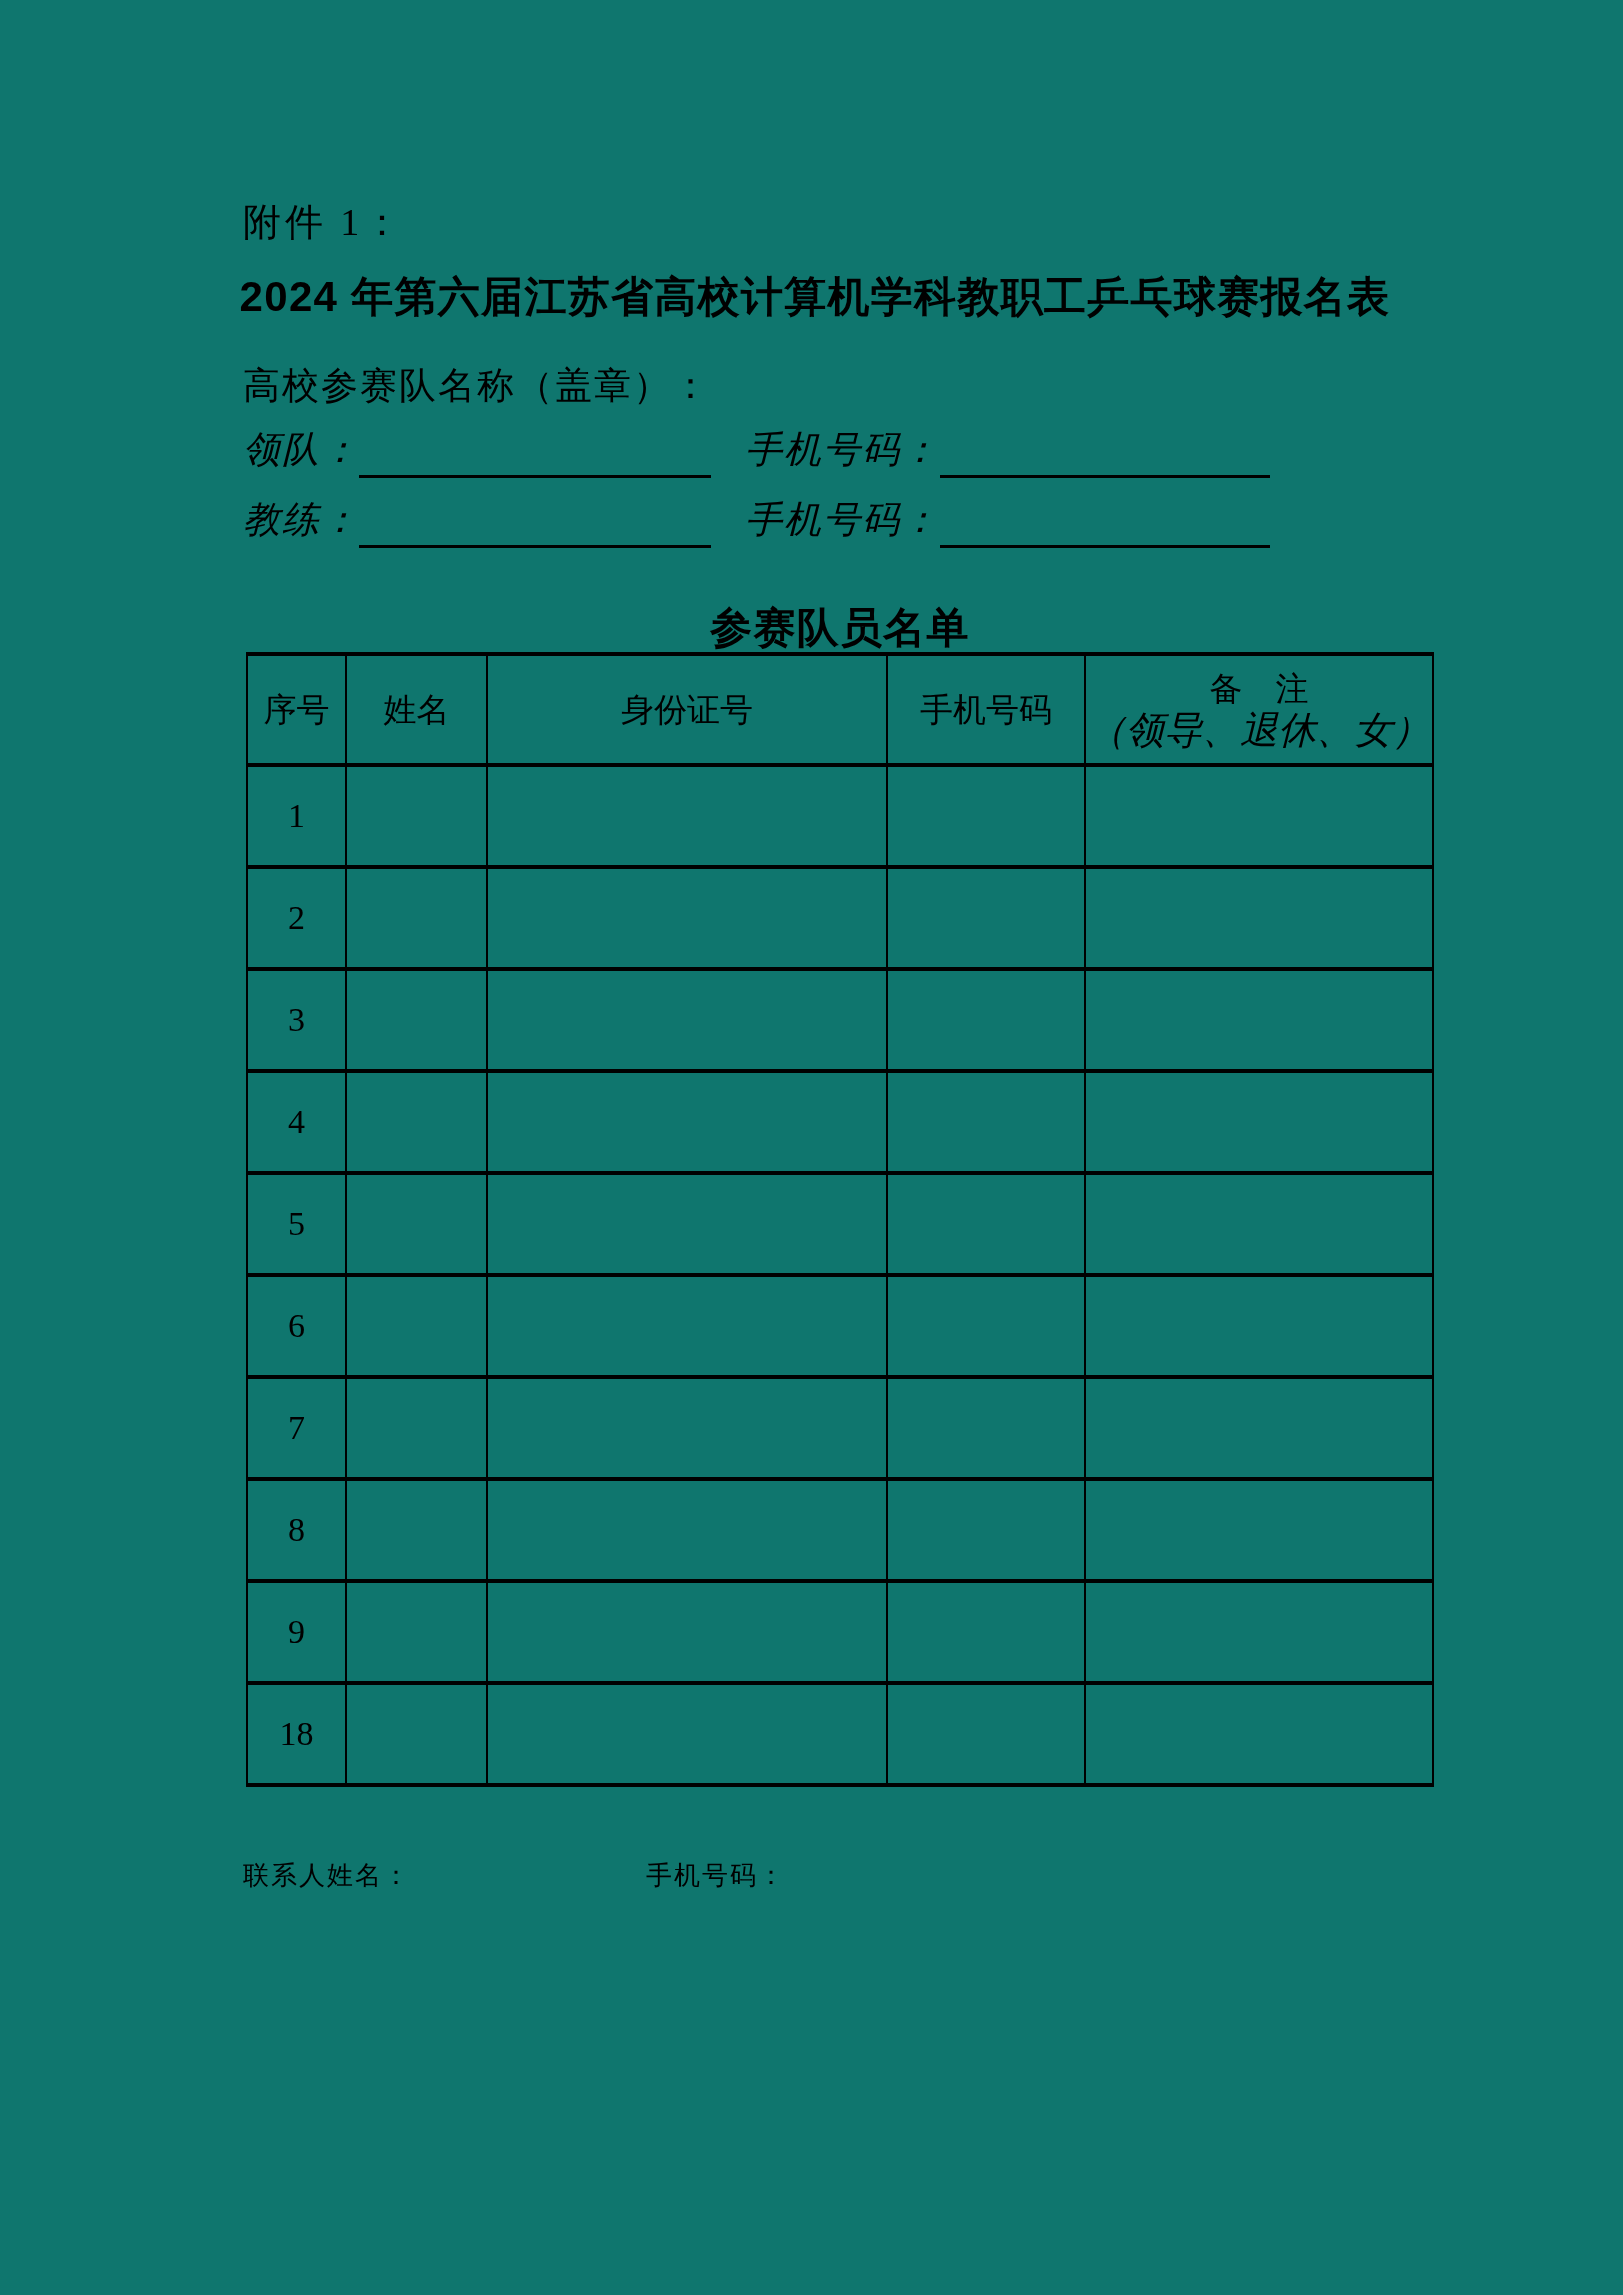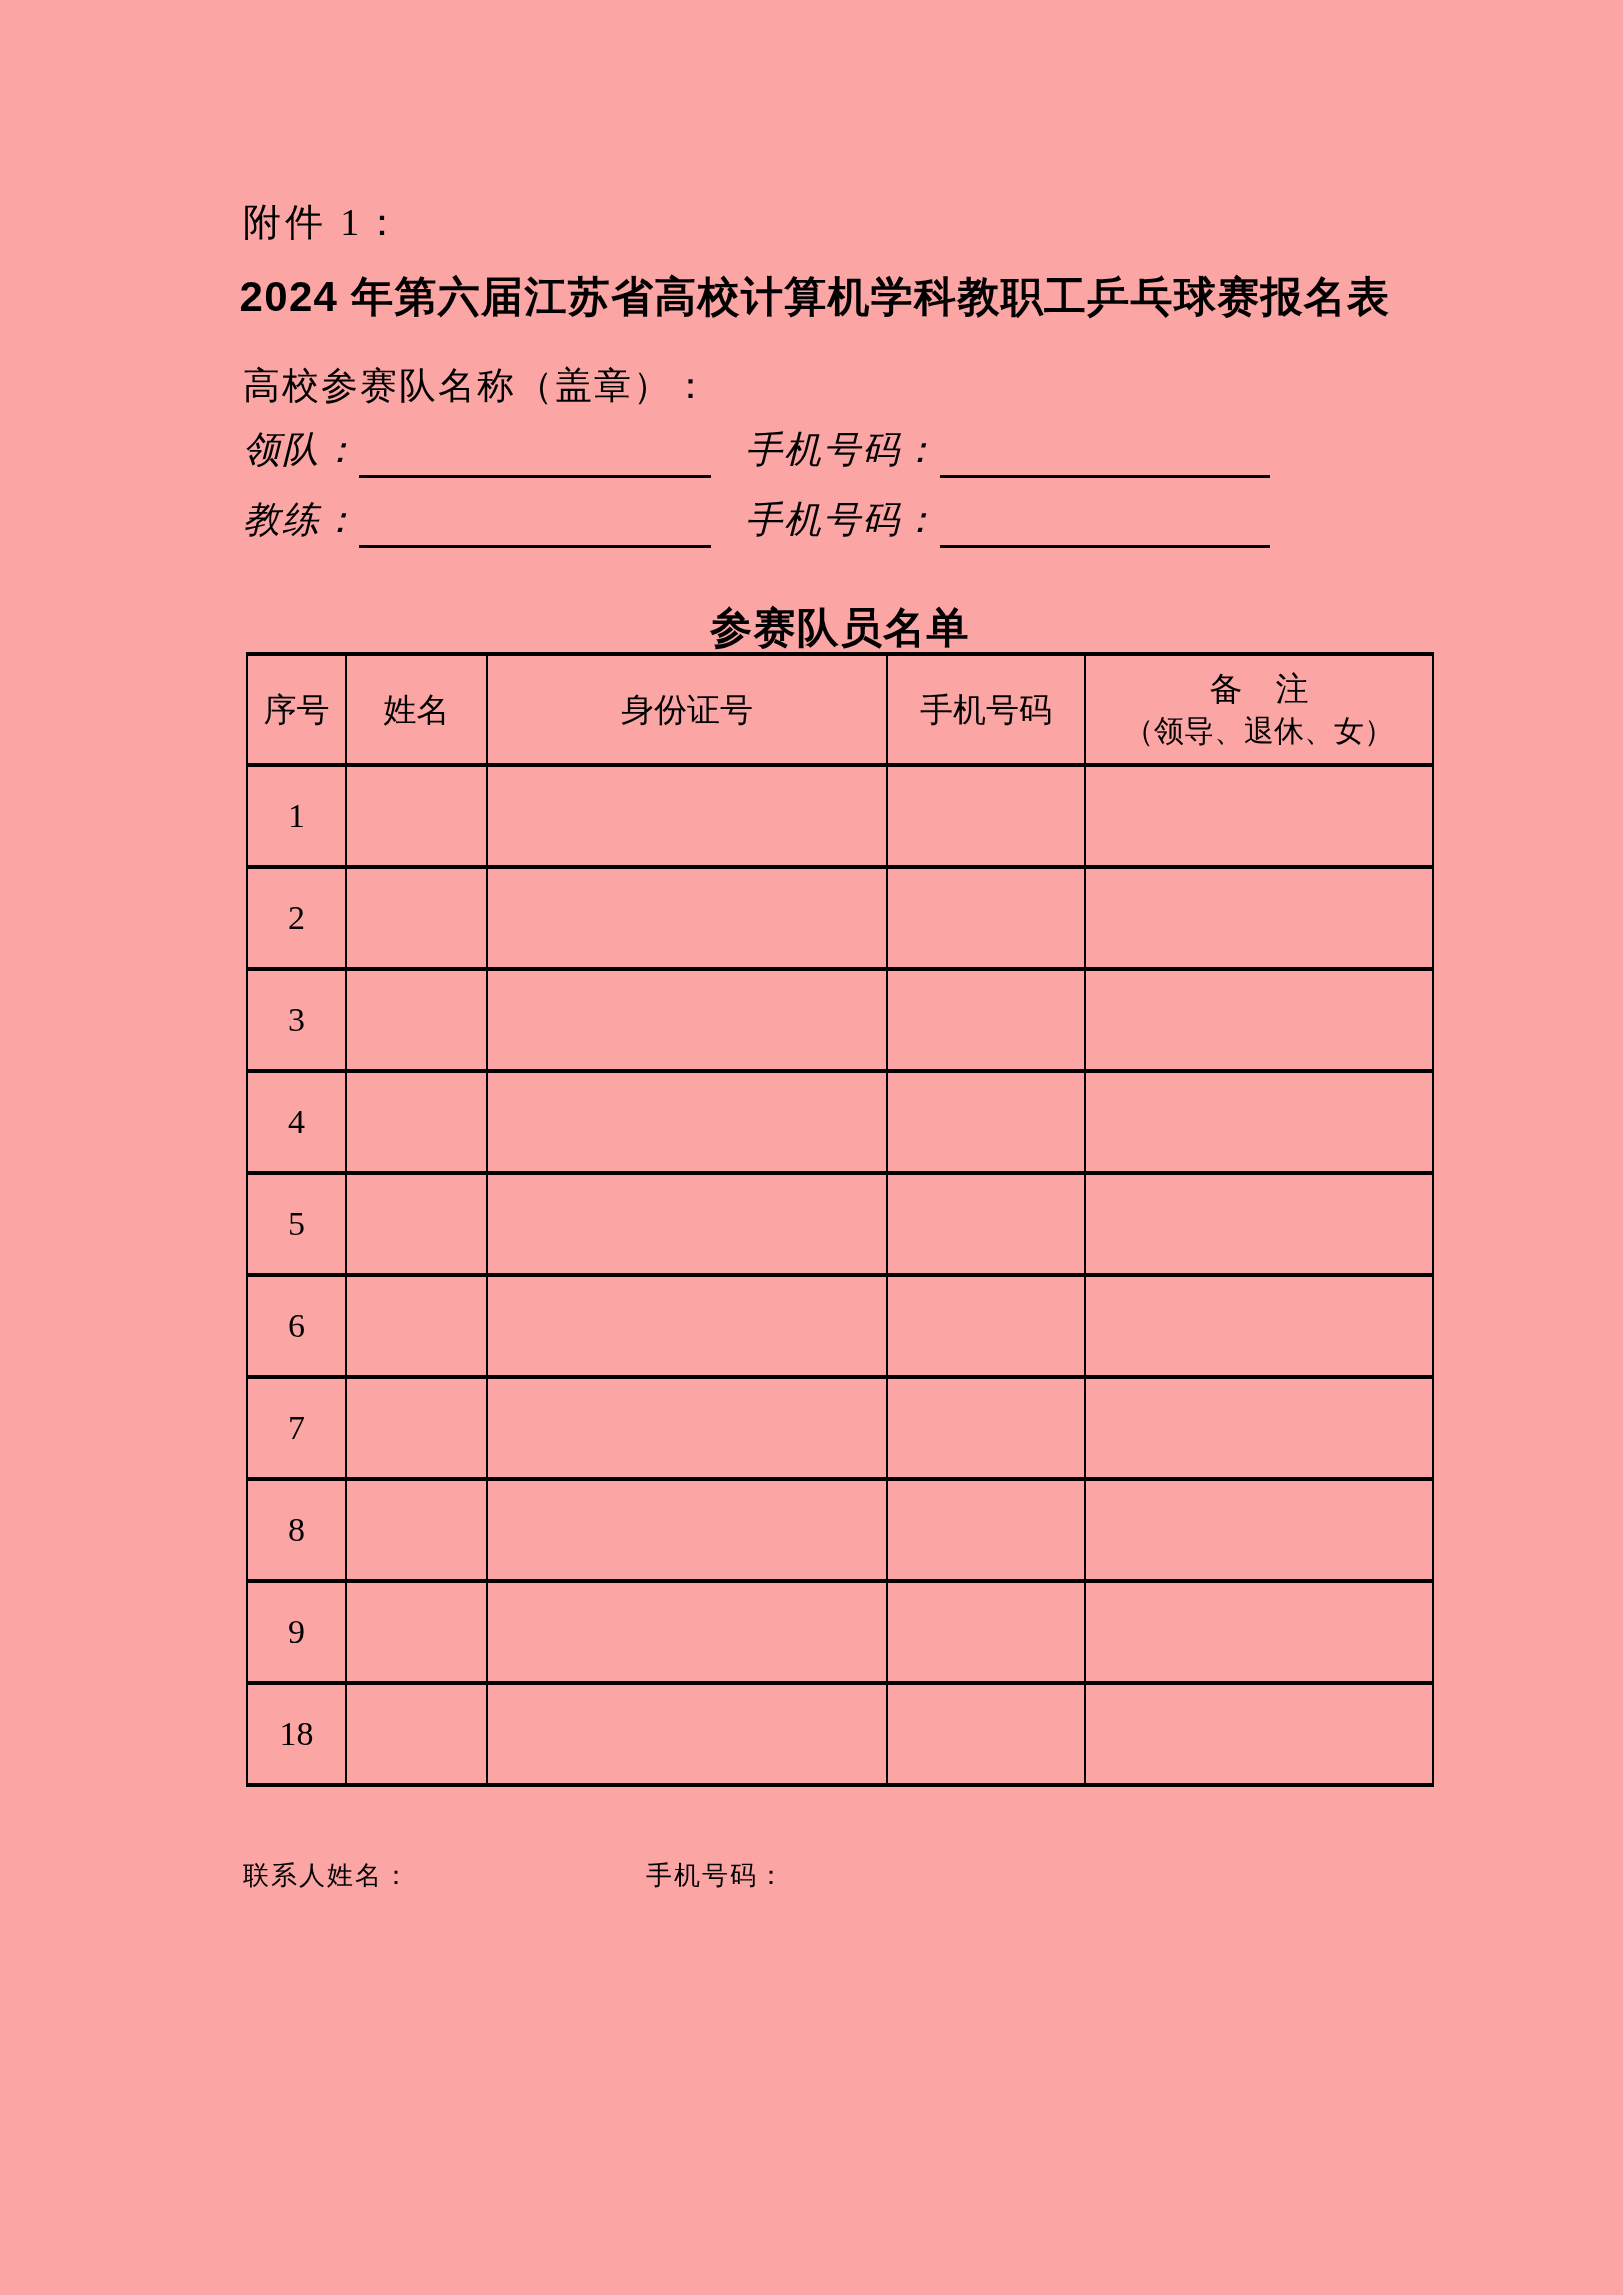--- a/index.html
+++ b/index.html
@@ -4,21 +4,21 @@
 <style>
   html, body {
     margin: 0;
     padding: 0;
     background: #ffffff;
   }
   .page {
     position: relative;
     width: 1623px;
     height: 2295px;
-    background: #fca5a5;
+    background: #0f766e;
     color: #000000;
     overflow: hidden;
   }
   .serif-cn {
     font-family: "Liberation Serif", "DejaVu Serif", serif;
   }
   .sans-cn {
     font-family: "Liberation Sans", "DejaVu Sans", sans-serif;
   }
   .attachment {
@@ -99,22 +99,23 @@
     height: 102px;
   }
   .roster-table th {
     font-family: "Liberation Sans", "DejaVu Sans", sans-serif;
     font-weight: 400;
     font-size: 33px;
     line-height: 42px;
   }
   .remark-sub {
     display: block;
-    font-size: 30px;
+    font-size: 38px;
     line-height: 41px;
+    font-style: italic;
   }
   .roster-table td.c-no {
     font-family: "Liberation Serif", "DejaVu Serif", serif;
     font-size: 34px;
   }
   .contact-label {
     position: absolute;
     top: 1852px;
     font-size: 26px;
     line-height: 48px;

